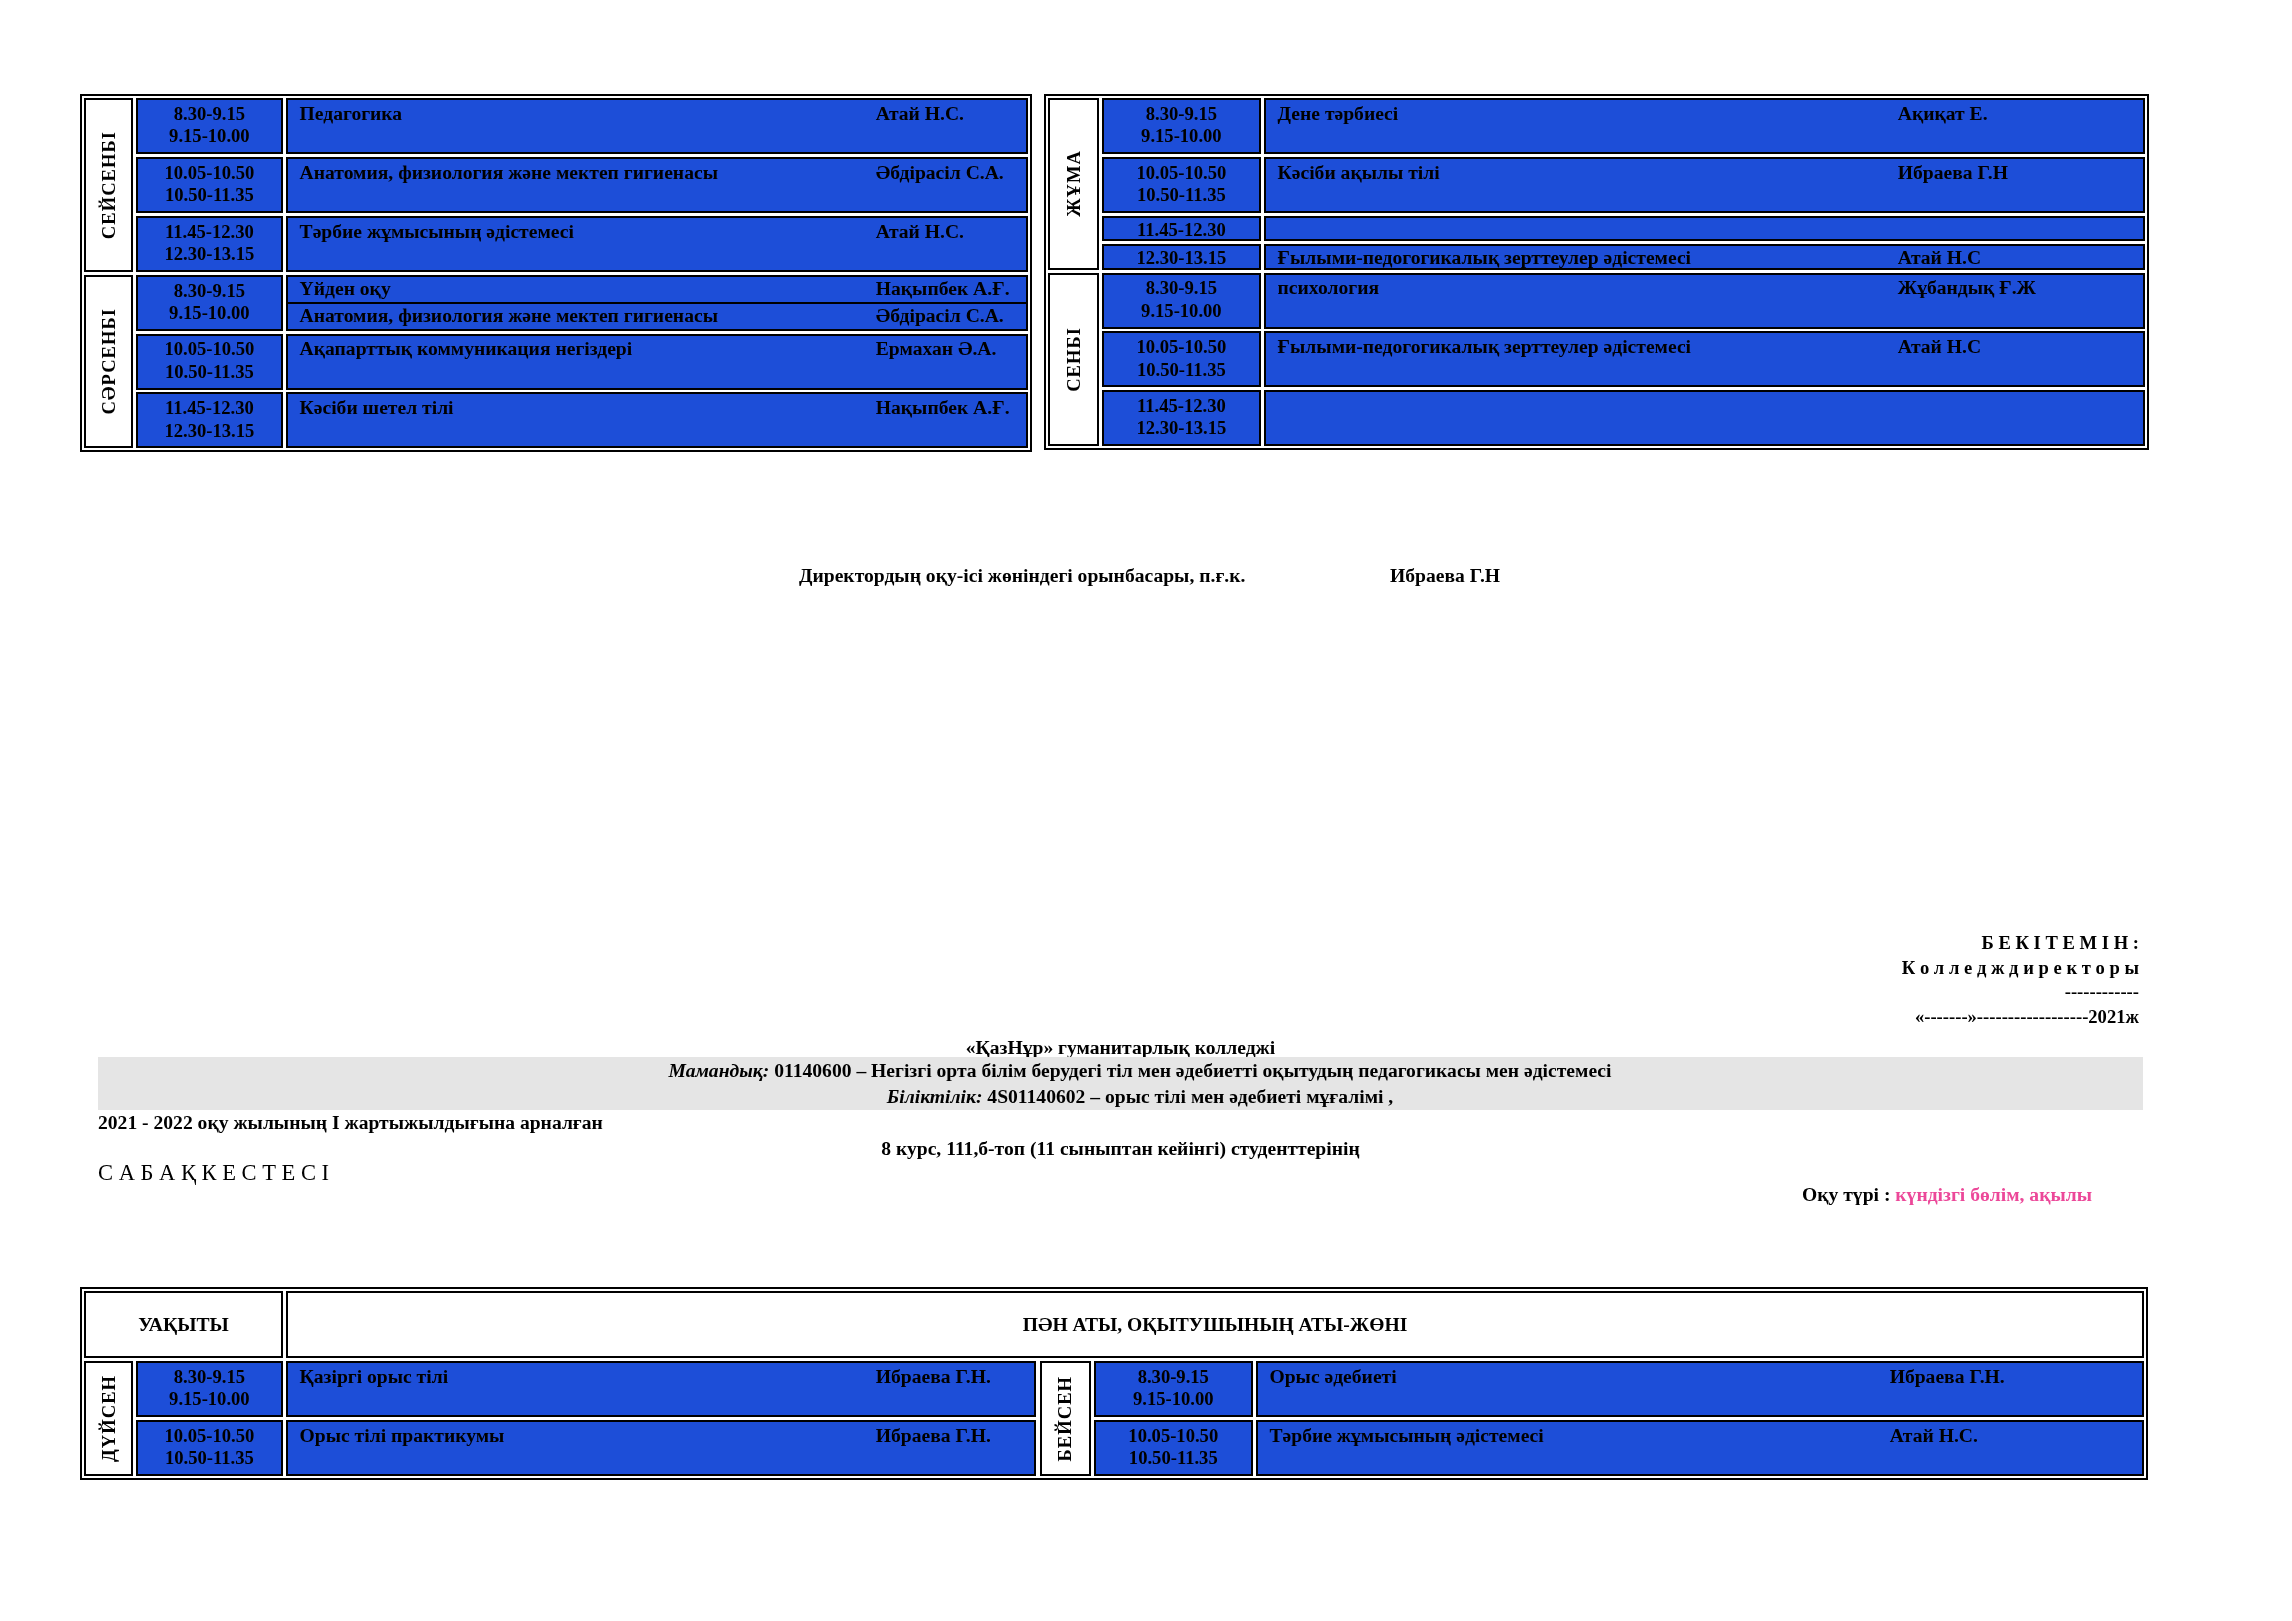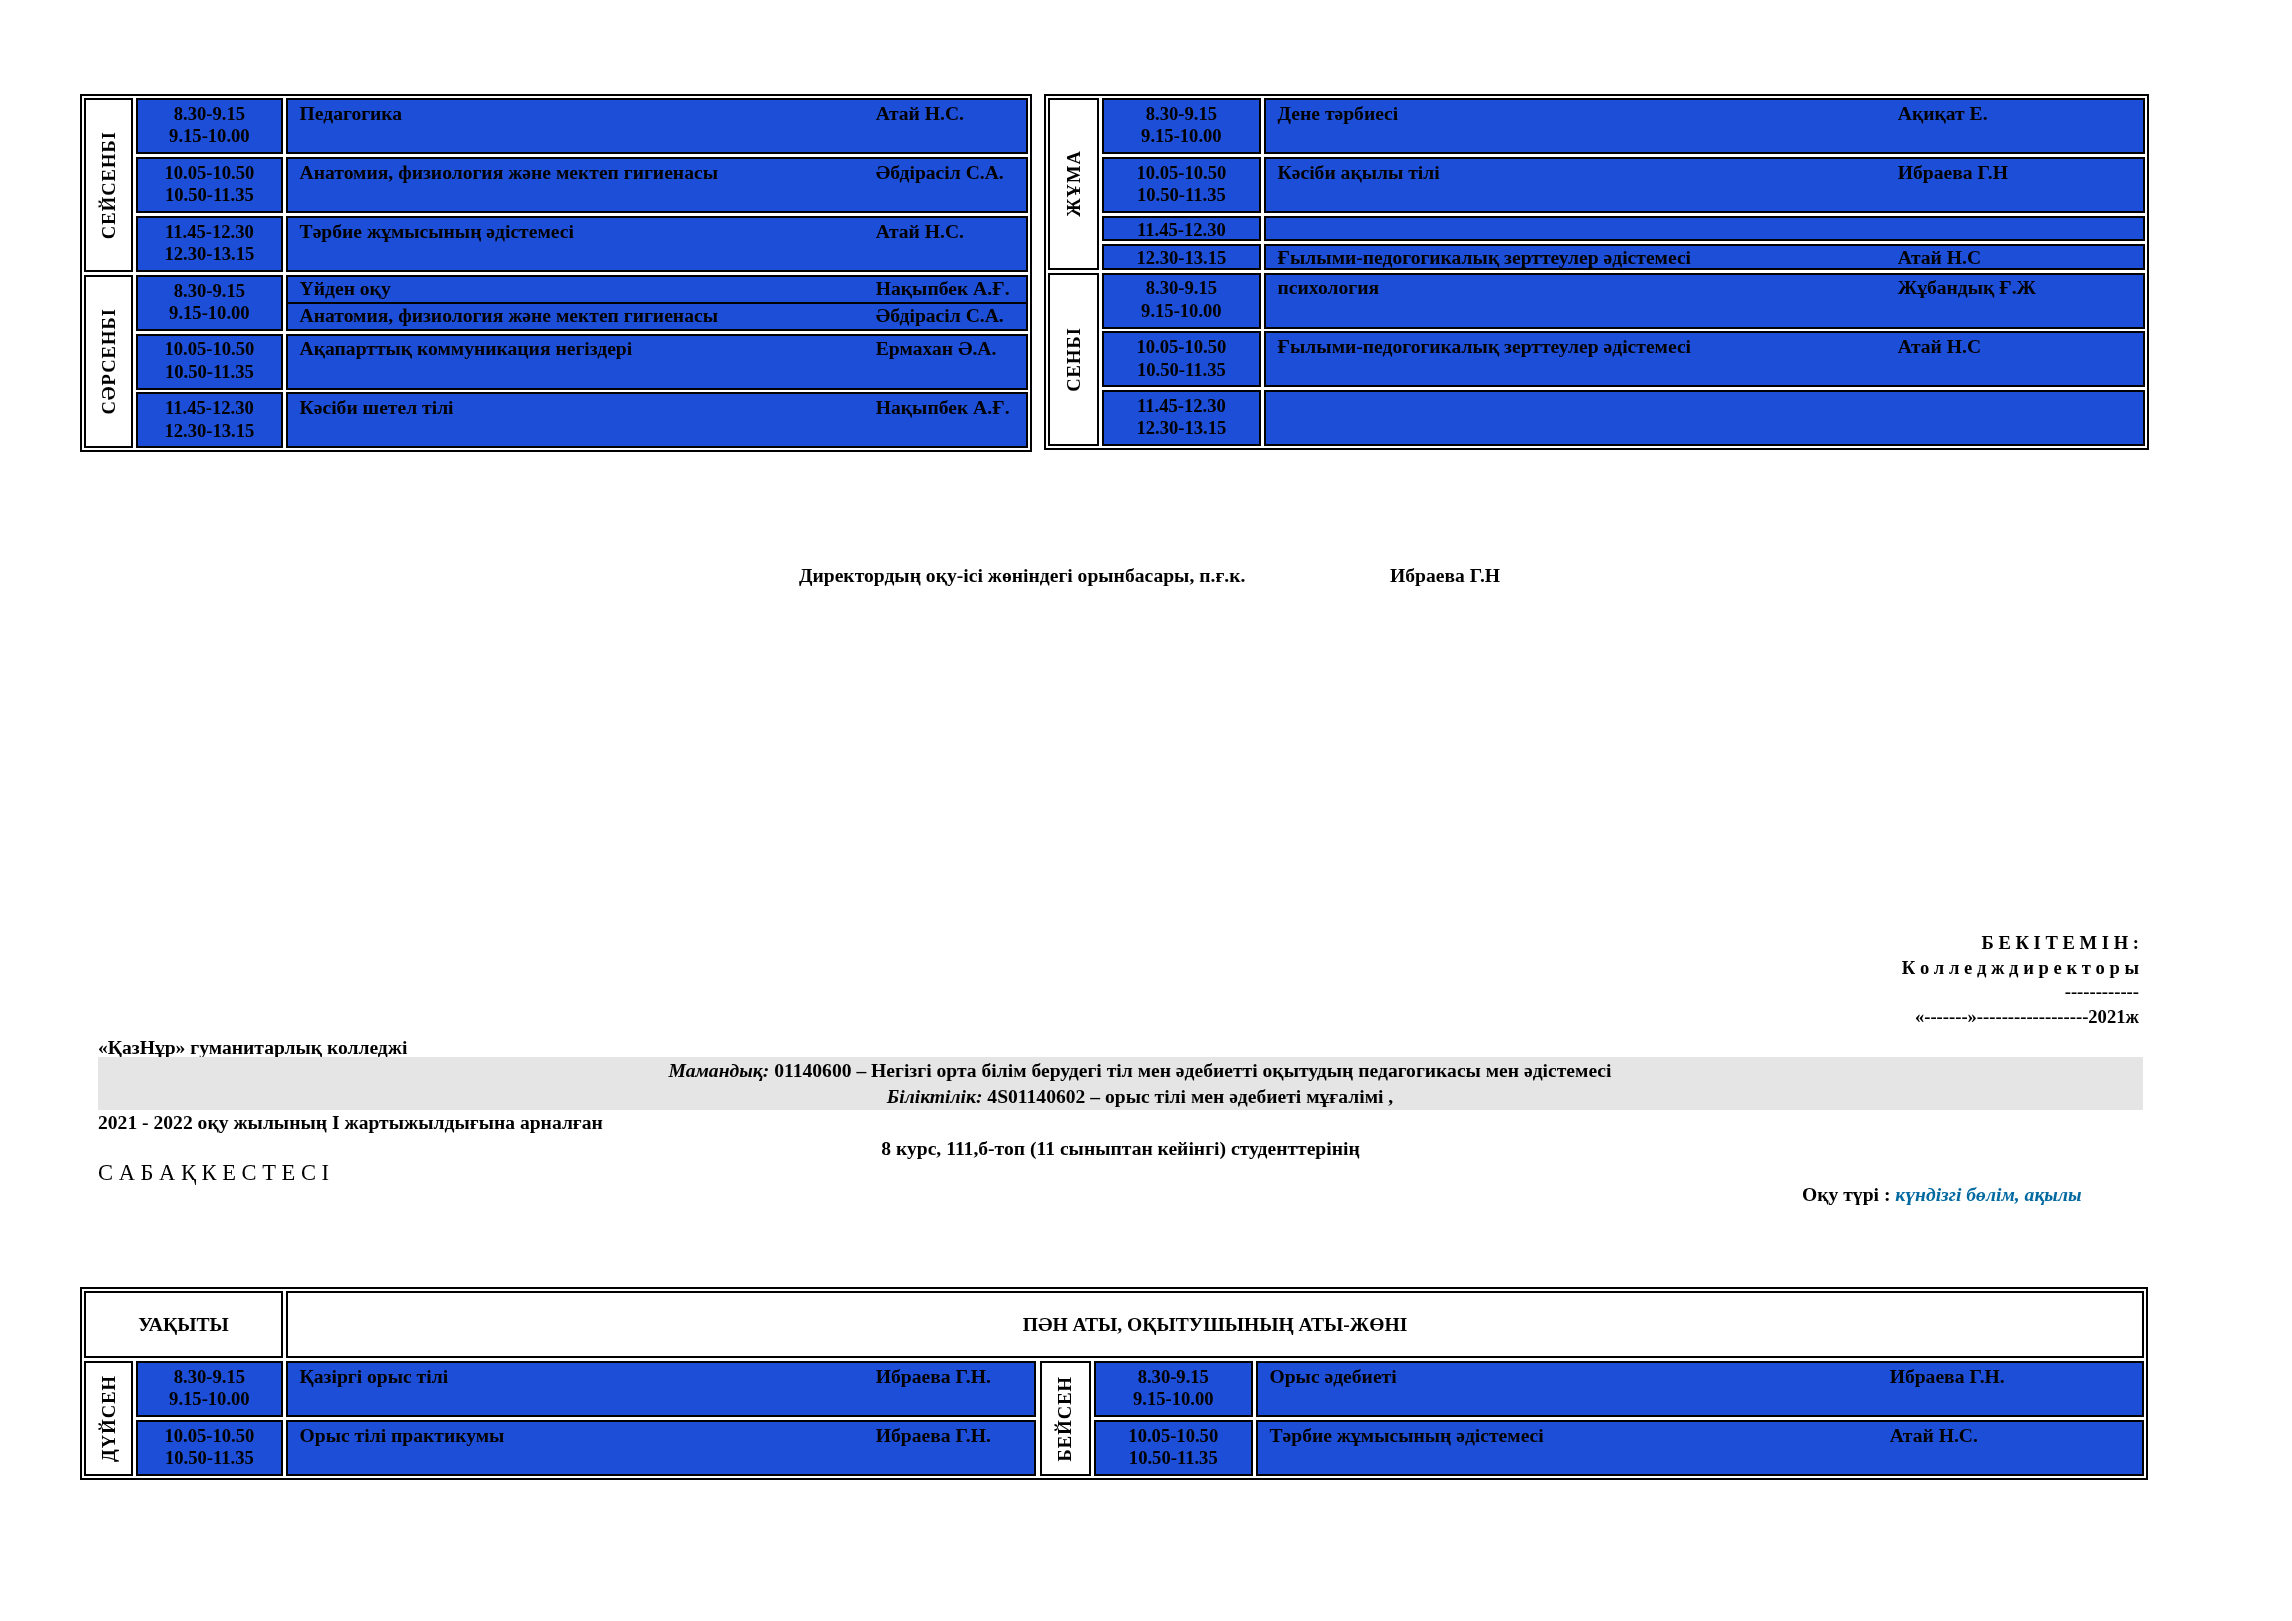--- a/index.html
+++ b/index.html
@@ -78,28 +78,28 @@
   .sig-title { position: absolute; left: 799px; top: 565px; font-weight: bold; font-size: 19.6px; }
   .sig-name  { position: absolute; left: 1390px; top: 565px; font-weight: bold; font-size: 19.6px; }
 
   
   .approval {
     position: absolute; left: 1843px; top: 931px; width: 296px;
     text-align: right; font-weight: bold; font-size: 18.6px; line-height: 24.5px;
   }
 
   
-  .college   { position: absolute; left: 98px; top: 1037px; width: 2045px; font-weight: bold; font-size: 19.6px; }
+  .college   { position: absolute; left: 98px; top: 1037px; width: 2045px; text-align: center; font-weight: bold; font-size: 19.6px; }
   .band      { position: absolute; left: 98px; top: 1057px; width: 2045px; height: 53px; background: #e5e5e5; text-align: center; font-weight: bold; font-size: 19.6px; line-height: 25.5px; padding-top: 1px; padding-left: 39px; }
   .band .lbl { font-style: italic; }
   .year-line  { position: absolute; left: 98px; top: 1112px; width: 2045px; text-align: left; font-weight: bold; font-size: 19.6px; }
   .group-line { position: absolute; left: 98px; top: 1138px; width: 2045px; text-align: center; font-weight: bold; font-size: 19.6px; }
   .main-title { position: absolute; left: 98px; top: 1160px; width: 2045px; text-align: left; font-weight: normal; font-size: 22.5px; }
   .study-type { position: absolute; left: 1802px; top: 1184px; font-weight: bold; font-size: 19.6px; }
-  .study-type .red { color: #0369a1; font-style: italic; }
+  .study-type .red { color: #ec4899; }
 
   
   .tbl-bottom { left: 80px; top: 1287px; width: 2068px; }
   .hdr-row { display: flex; column-gap: 3px; height: 67px; }
   .hdr-time {
     width: 199px; border: 2px solid #000;
     display: flex; align-items: center; justify-content: center;
     font-weight: bold; font-size: 19.6px;
   }
   .hdr-subj {

